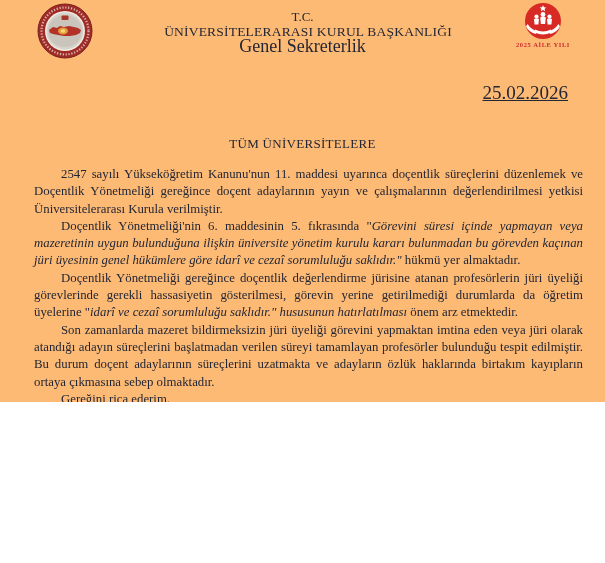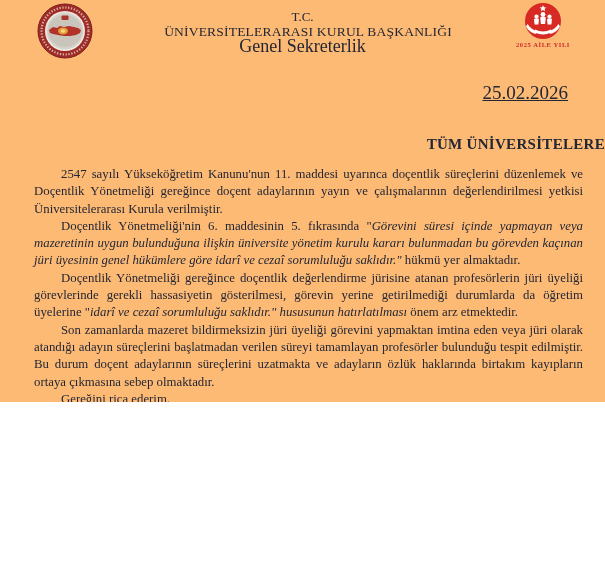--- a/index.html
+++ b/index.html
@@ -19,21 +19,21 @@
   .seal-left{position:absolute;top:3px;left:37px;width:56px;height:56px;}
   .logo-right{position:absolute;top:2px;left:512px;width:62px;text-align:center;}
   .logo-right svg{display:block;margin:0 auto;}
   .logo-right .caption{font-size:6.5px;color:#cf2b2b;letter-spacing:.6px;font-weight:bold;margin-top:1px;white-space:nowrap;}
   
   .meta{position:absolute;top:82px;left:34px;font-size:12.8px;line-height:22px;}
   .meta-row{display:flex;}
   .meta-label{display:inline-block;width:38px;}
   .doc-date{position:absolute;top:82px;right:37px;font-size:19px;line-height:22px;text-decoration:underline;}
   
-  .recipient{position:absolute;top:136px;left:0;width:100%;text-align:right;font-size:15px;letter-spacing:.3px;font-weight:bold;}
+  .recipient{position:absolute;top:136px;left:0;width:100%;text-align:center;font-size:13px;letter-spacing:.3px;}
   
   .body-text{position:absolute;top:166px;left:34px;width:549px;font-size:12.8px;line-height:17.3px;text-align:justify;}
   .body-text p{margin:0;text-indent:27px;}
   .quote-italic{font-style:italic;}
   .closing{margin:0;text-indent:27px;}
   
   .signature{position:absolute;top:471px;left:424px;width:200px;text-align:center;font-size:10px;line-height:18px;}
   
   .distribution{position:absolute;top:515px;left:37px;font-size:12.8px;line-height:23px;}
 </style>

